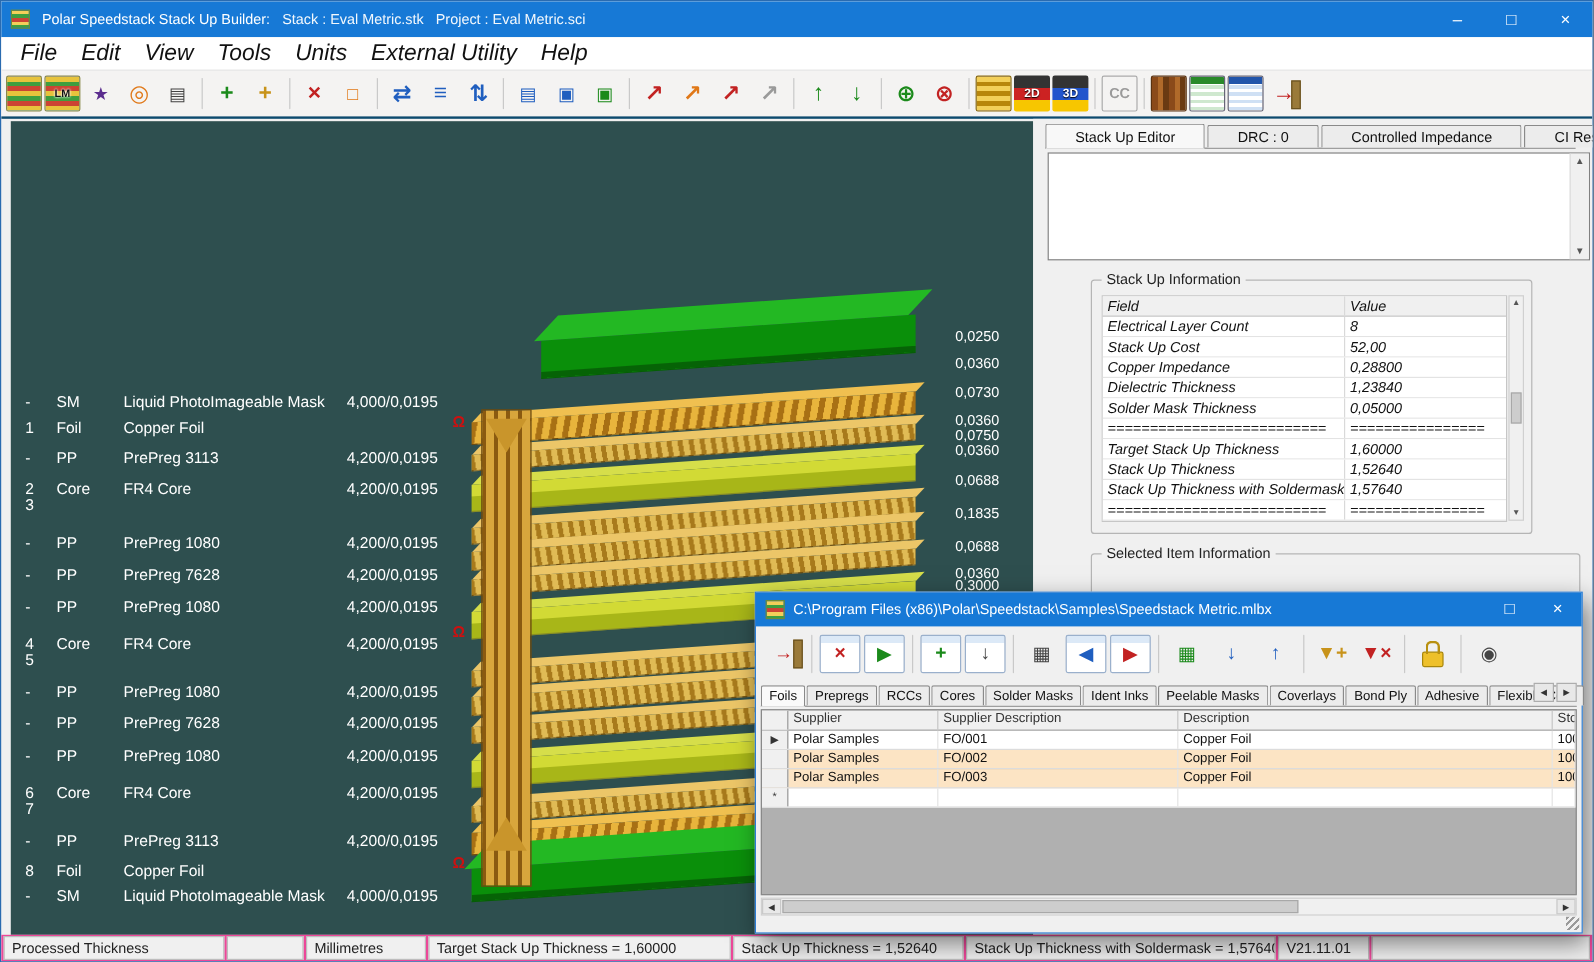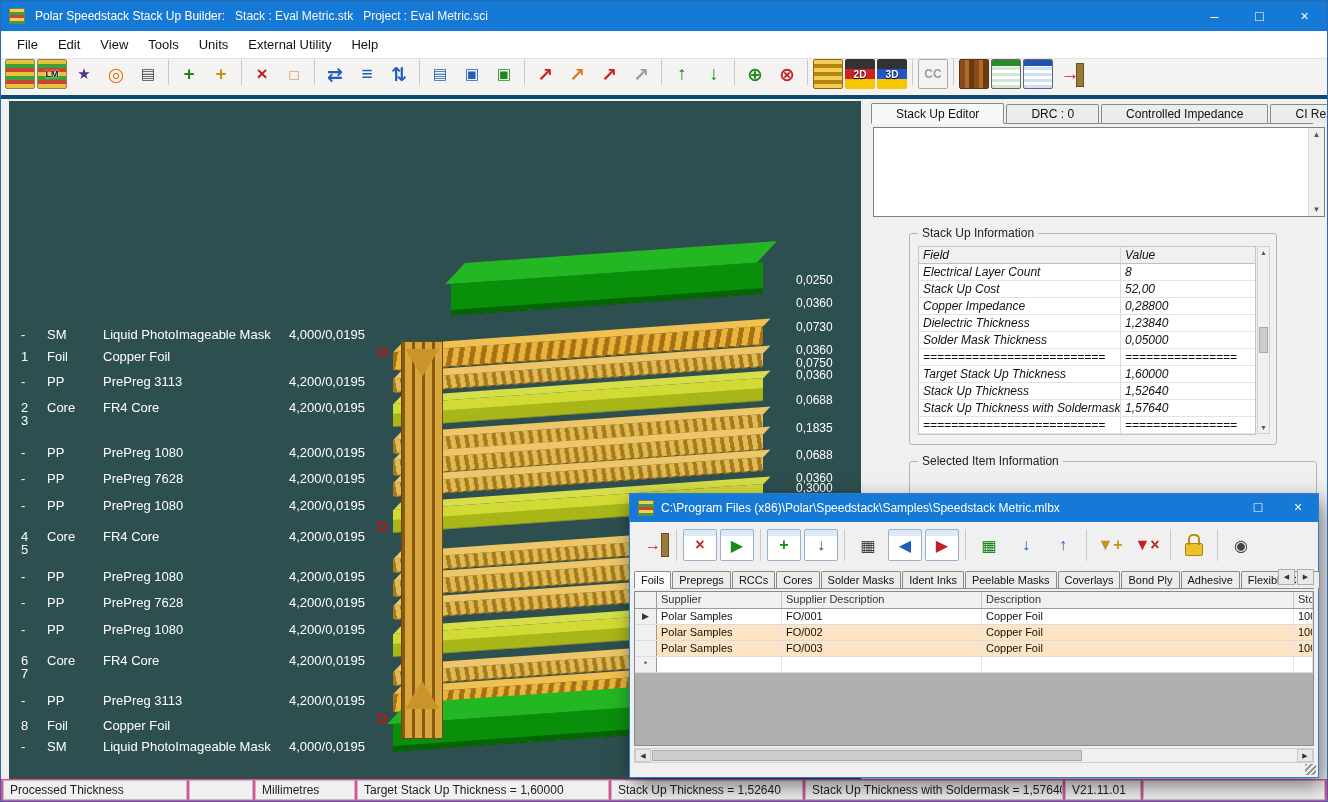--- a/index.html
+++ b/index.html
@@ -10,23 +10,23 @@
   
   .titlebar{height:30px;background:#1779d6;display:flex;align-items:center;gap:10px;padding-left:8px;color:#fff;}
   .app-ic{width:16px;height:16px;border:1px solid #6a8a3a;
           background:repeating-linear-gradient(180deg,#f3cf59 0 3px,#3f9e3f 3px 6px,#cc4433 6px 9px);}
   .tb-title{font-size:12px;color:#fff;}
   .tb-title.dim{opacity:.95;}
   .win-btns{margin-left:auto;display:flex;height:30px;}
   .win-btn{width:45px;height:30px;display:flex;align-items:center;justify-content:center;font-size:14px;color:#fff;}
   
   .menubar{height:28px;background:#fff;display:flex;align-items:center;padding:0 6px;border-bottom:1px solid #e2e2e2;}
-  .menu-item{padding:5px 10px;font-size:13px;color:#111;}
-  
-  .toolbar{height:40px;background:#f4f3f2;display:flex;align-items:flex-start;gap:2px;padding:0 4px;border-bottom:4px solid #0c4a6e;}
+  .menu-item{padding:5px 10px;font-size:19px;color:#111;font-style:italic;}
+  
+  .toolbar{height:40px;background:#f4f3f2;display:flex;align-items:center;gap:2px;padding:0 4px;border-bottom:2px solid #0c4a6e;}
   .tb-icon{width:30px;height:30px;display:flex;align-items:center;justify-content:center;
            font-size:15px;position:relative;border-radius:2px;flex:0 0 auto;}
   .tb-sep{width:1px !important;height:26px;background:#c9c9c9;margin:0 3px;border:none !important;box-shadow:none !important;}
   .tb-bold{font-weight:bold;font-size:19px;}
   .c-red{color:#c22222}.c-green{color:#1b8a1b}.c-blue{color:#1f5ebf}.c-gold{color:#c8931a}
   .c-gray{color:#9a9a9a}.c-dark{color:#444}.c-orange{color:#e07818}.c-purple{color:#5b2d8e}
   .bg-stripes{background:repeating-linear-gradient(180deg,#e7c33c 0 4px,#3f9e3f 4px 8px,#cc4433 8px 12px);border:1px solid #88884a;}
   .tb-tx{color:#111;font-size:9px;font-weight:bold;text-shadow:0 0 2px #fff,0 0 2px #fff;}
   .bg-gold{background:repeating-linear-gradient(180deg,#f3cf59 0 4px,#b8860b 4px 8px);border:1px solid #8a6a10;}
   .bg-flag{background:linear-gradient(180deg,#333 0 34%,#cc2222 34% 67%,#f7c600 67% 100%);

